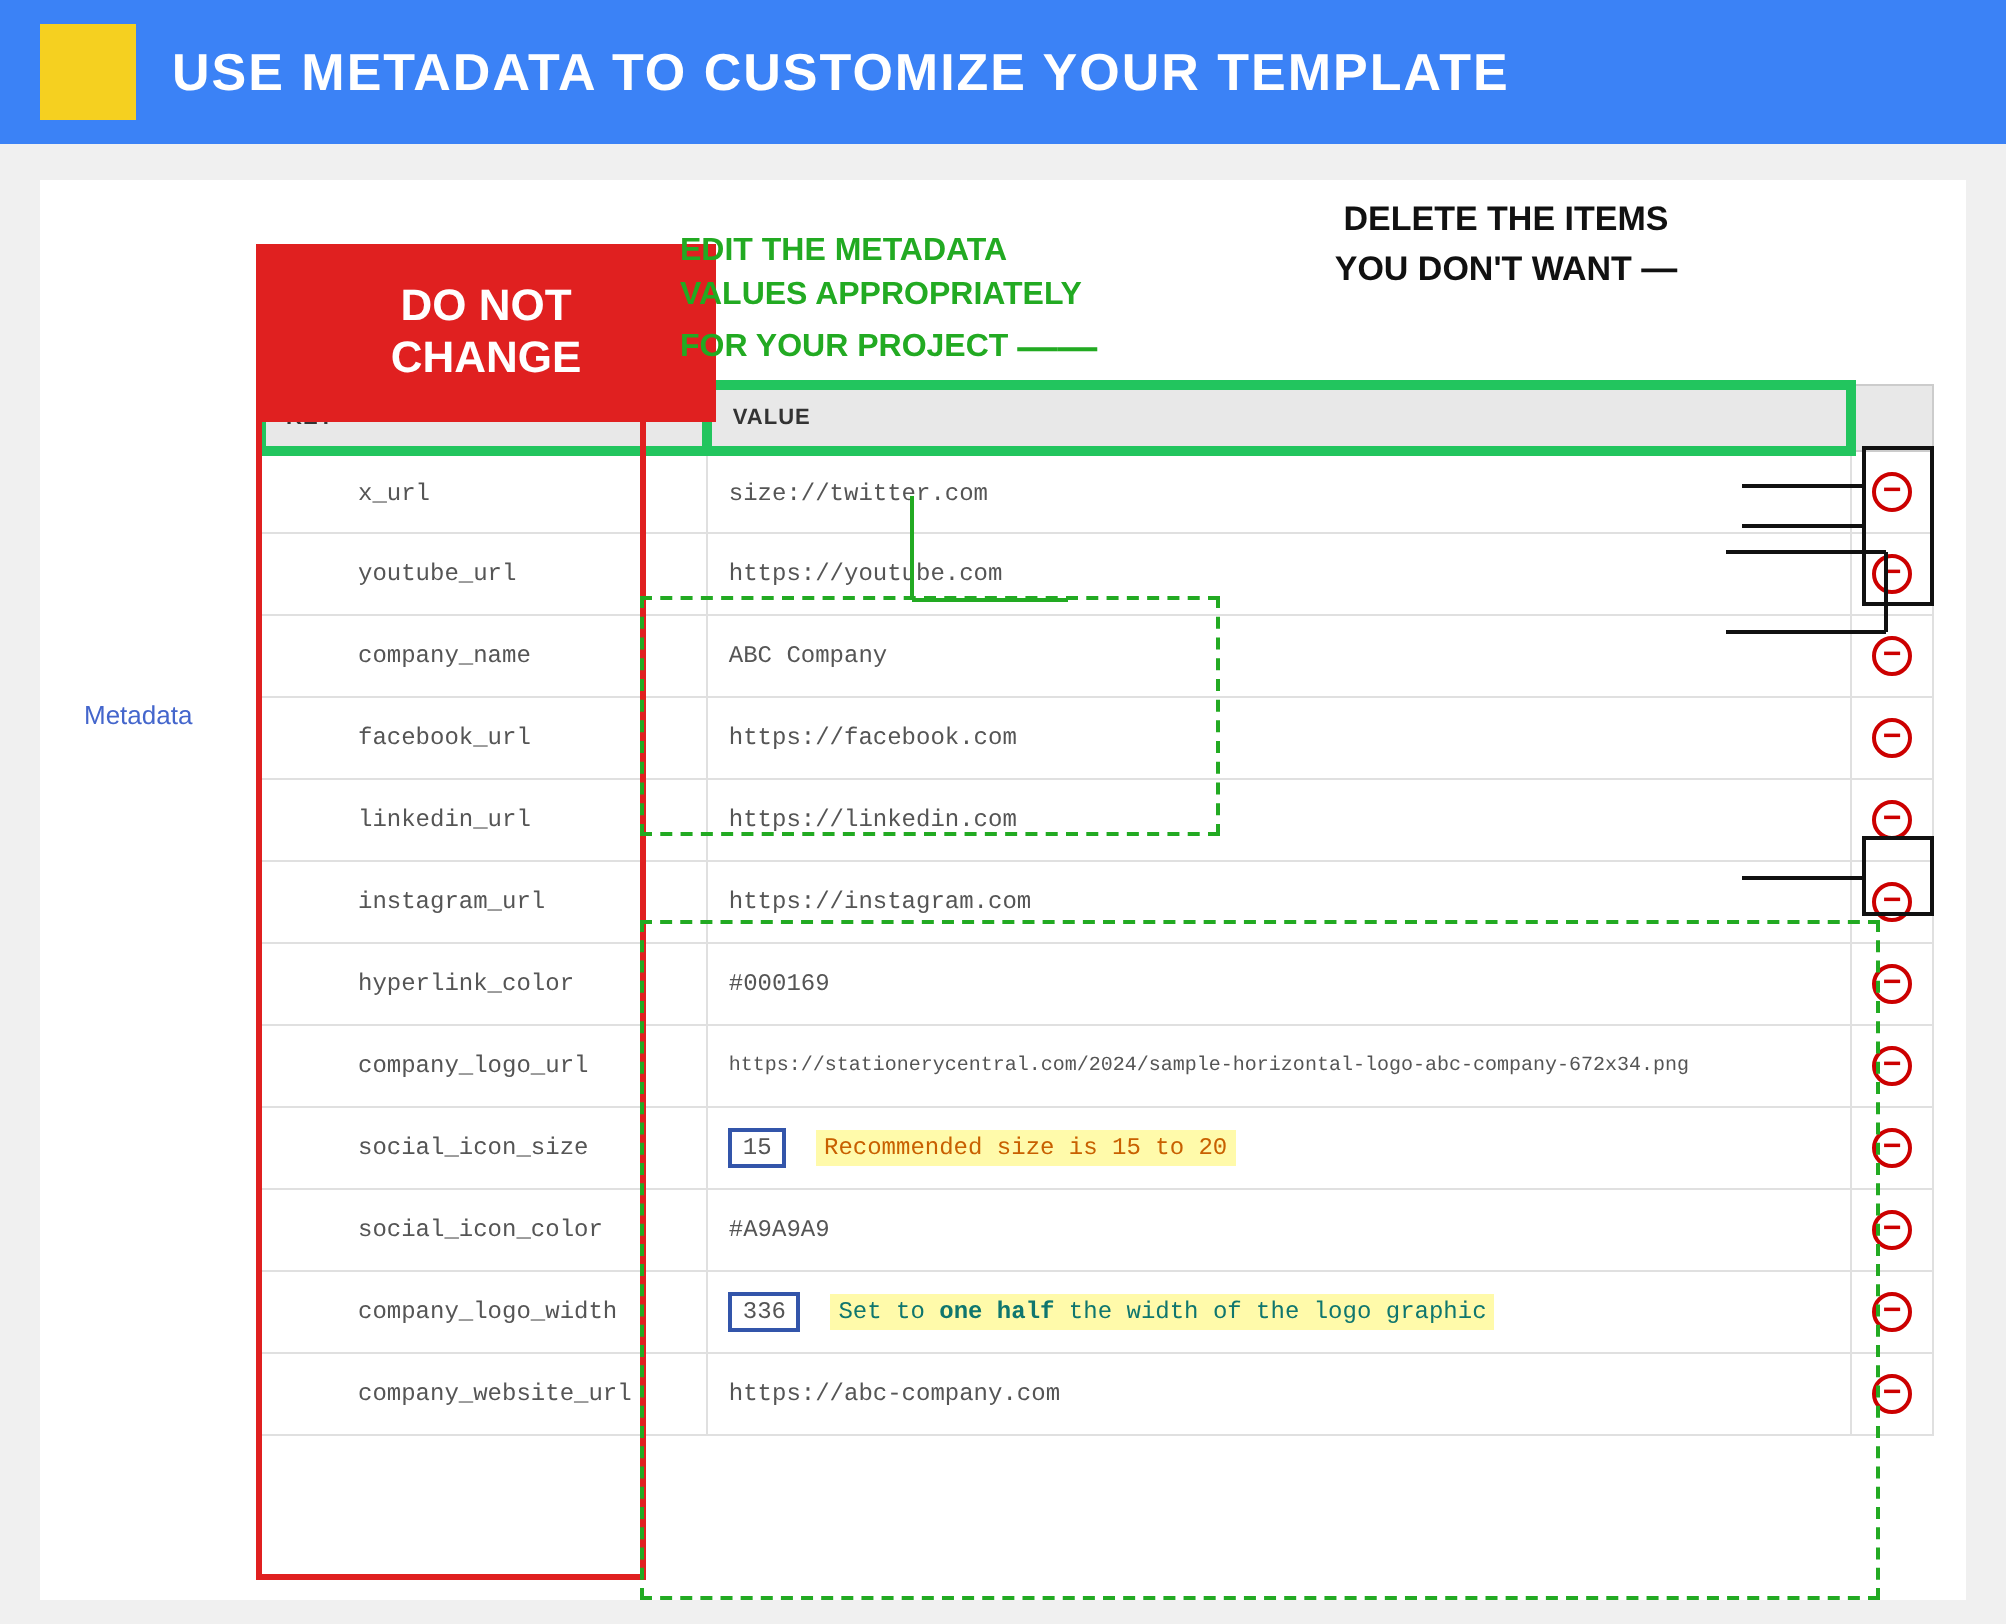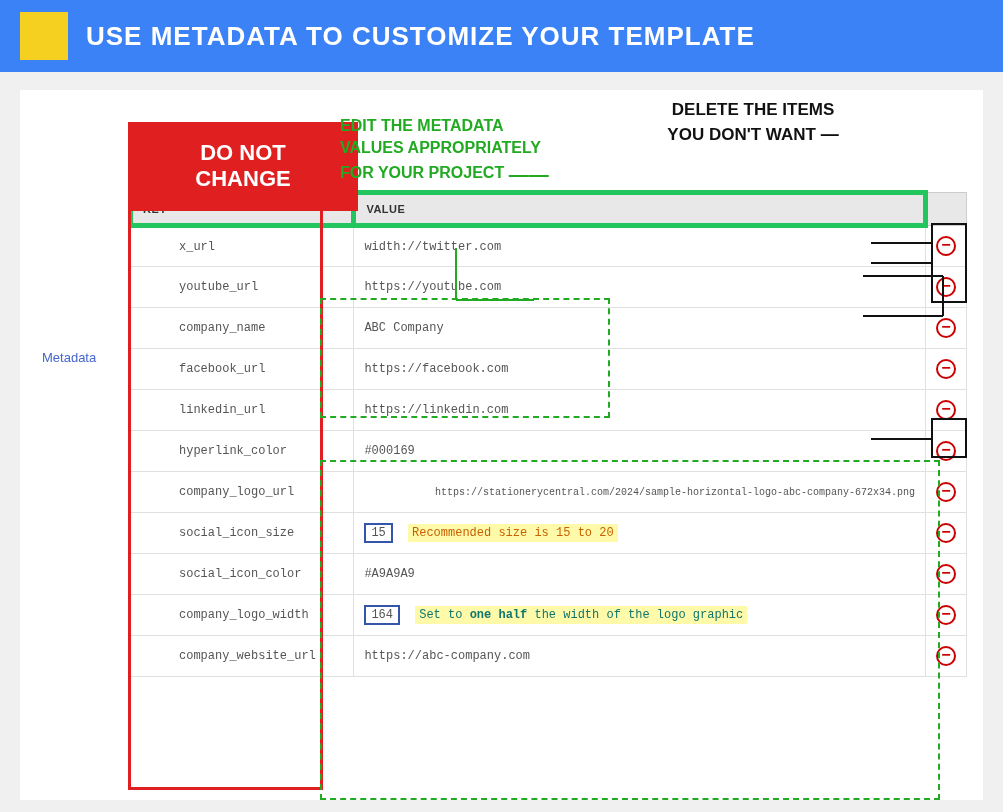--- a/index.html
+++ b/index.html
@@ -253,21 +253,21 @@
         <tr>
           <th>KEY</th>
           <th>VALUE</th>
           <th style="width:36px; background:#e8e8e8; border:1px solid #ccc;"></th>
         </tr>
       </thead>
       <tbody>
 
         <tr>
           <td class="td-key">x_url</td>
-          <td class="td-value">width://twitter.com</td>
+          <td class="td-value">size://twitter.com</td>
           <td class="td-delete"><span class="delete-icon">−</span></td>
         </tr>
 
         <tr>
           <td class="td-key">youtube_url</td>
           <td class="td-value">https://youtube.com</td>
           <td class="td-delete"><span class="delete-icon">−</span></td>
         </tr>
 
         <tr>
@@ -281,30 +281,35 @@
           <td class="td-value">https://facebook.com</td>
           <td class="td-delete"><span class="delete-icon">−</span></td>
         </tr>
 
         <tr>
           <td class="td-key">linkedin_url</td>
           <td class="td-value">https://linkedin.com</td>
           <td class="td-delete"><span class="delete-icon">−</span></td>
         </tr>
 
+        <tr>
+          <td class="td-key">instagram_url</td>
+          <td class="td-value">https://instagram.com</td>
+          <td class="td-delete"><span class="delete-icon">−</span></td>
+        </tr>
 
         <tr>
           <td class="td-key">hyperlink_color</td>
           <td class="td-value">#000169</td>
           <td class="td-delete"><span class="delete-icon">−</span></td>
         </tr>
 
         <tr>
           <td class="td-key">company_logo_url</td>
-          <td class="td-value" style="font-size:10px;text-align:right;">https://stationerycentral.com/2024/sample-horizontal-logo-abc-company-672x34.png</td>
+          <td class="td-value" style="font-size:10px;">https://stationerycentral.com/2024/sample-horizontal-logo-abc-company-672x34.png</td>
           <td class="td-delete"><span class="delete-icon">−</span></td>
         </tr>
 
         <tr>
           <td class="td-key">social_icon_size</td>
           <td class="td-value">
             <span class="value-highlight-blue">15</span>
             <span class="value-highlight-yellow recommended-text">Recommended size is 15 to 20</span>
           </td>
           <td class="td-delete"><span class="delete-icon">−</span></td>
@@ -312,21 +317,21 @@
 
         <tr>
           <td class="td-key">social_icon_color</td>
           <td class="td-value">#A9A9A9</td>
           <td class="td-delete"><span class="delete-icon">−</span></td>
         </tr>
 
         <tr>
           <td class="td-key">company_logo_width</td>
           <td class="td-value">
-            <span class="value-highlight-blue">164</span>
+            <span class="value-highlight-blue">336</span>
             <span class="value-highlight-yellow">Set to <span class="onehalfbold">one half</span> the width of the logo graphic</span>
           </td>
           <td class="td-delete"><span class="delete-icon">−</span></td>
         </tr>
 
         <tr>
           <td class="td-key">company_website_url</td>
           <td class="td-value">https://abc-company.com</td>
           <td class="td-delete"><span class="delete-icon">−</span></td>
         </tr>

